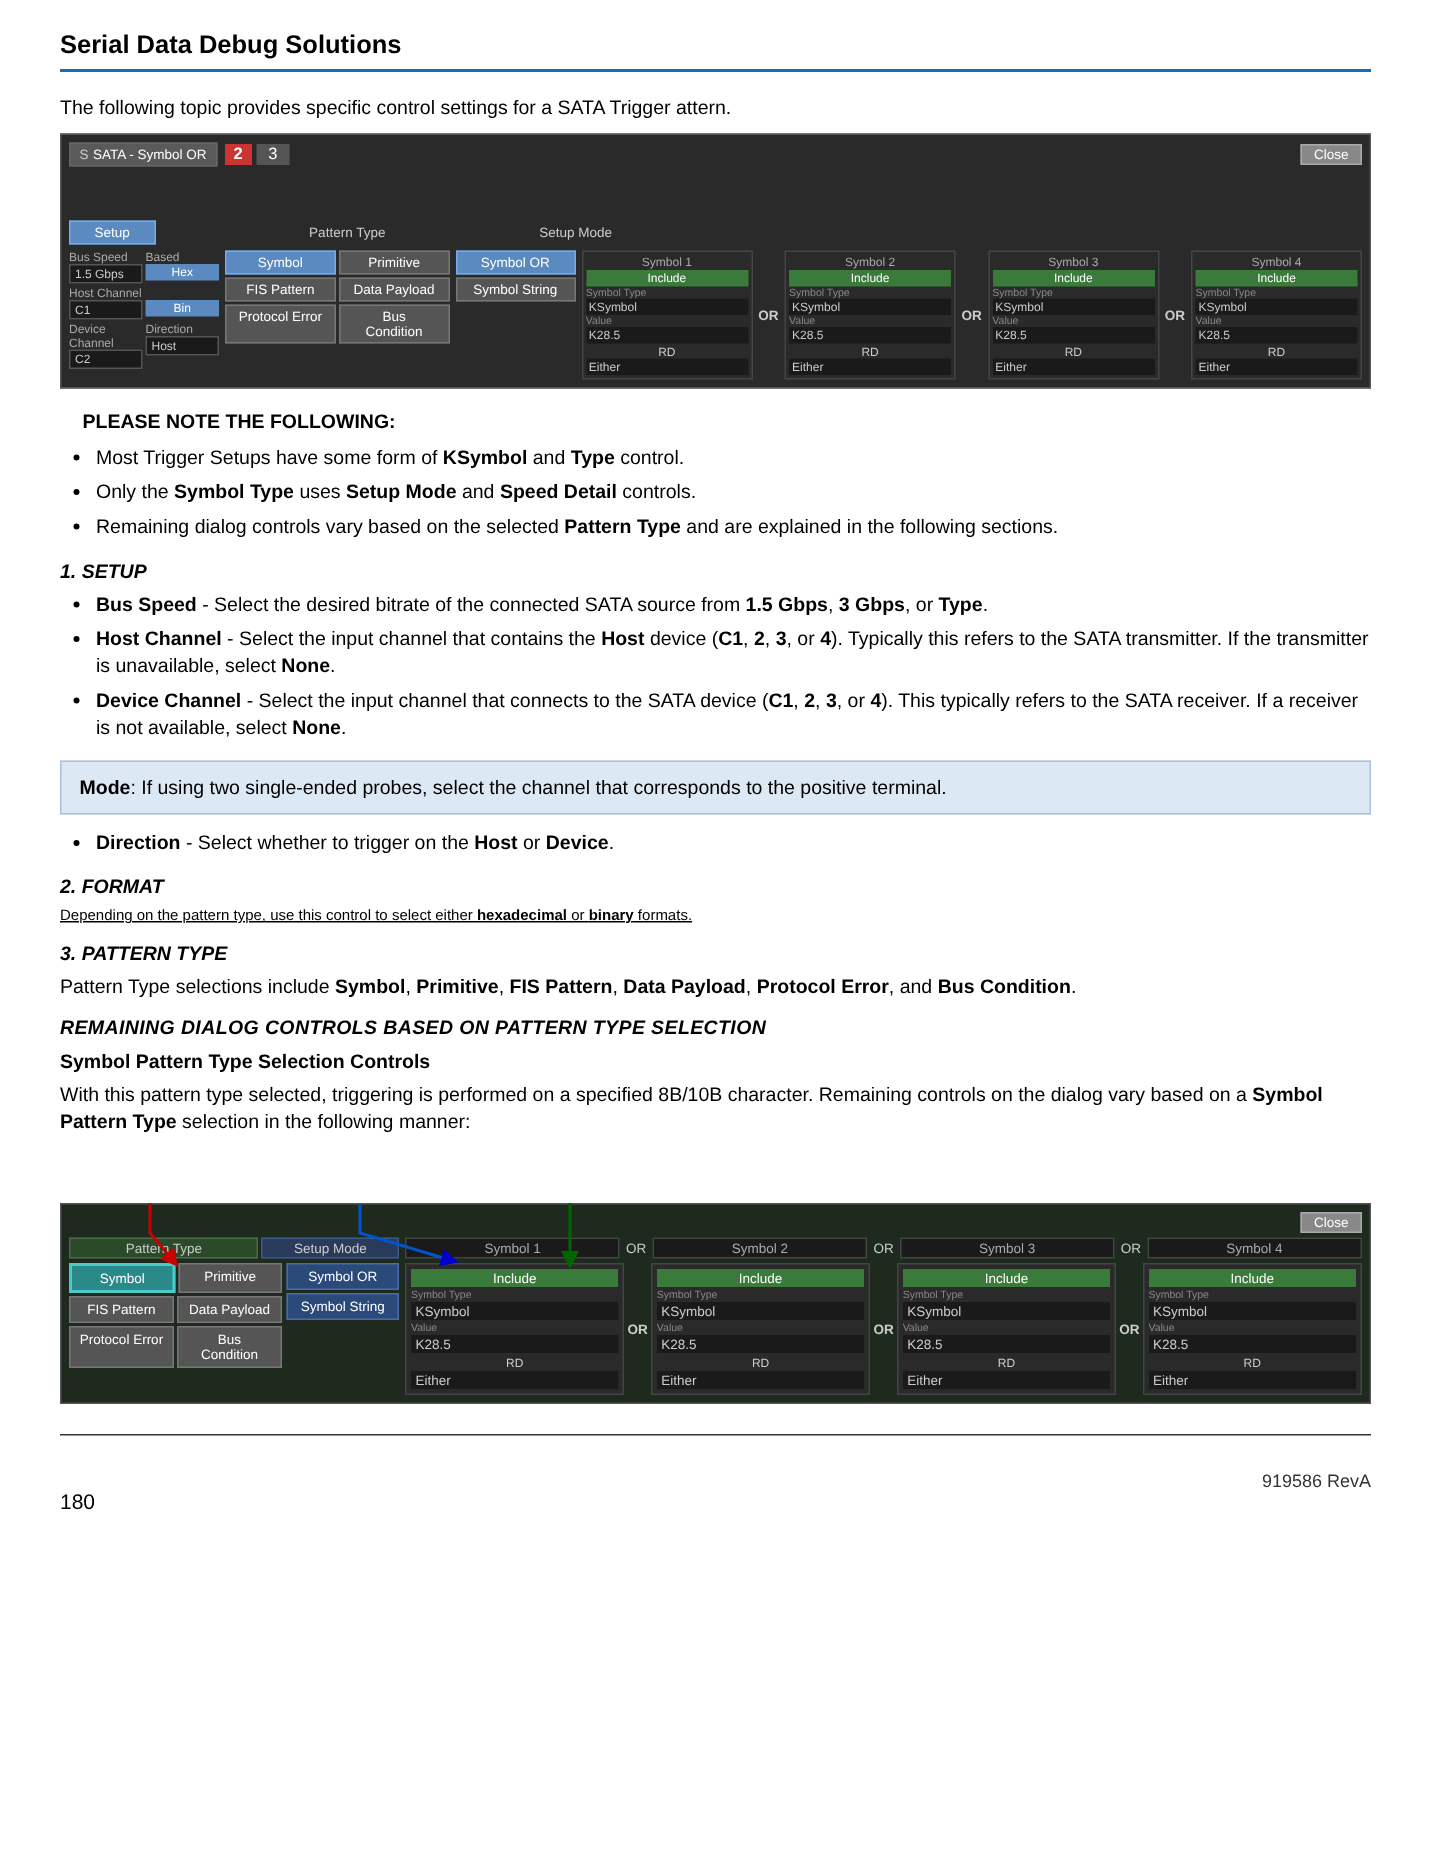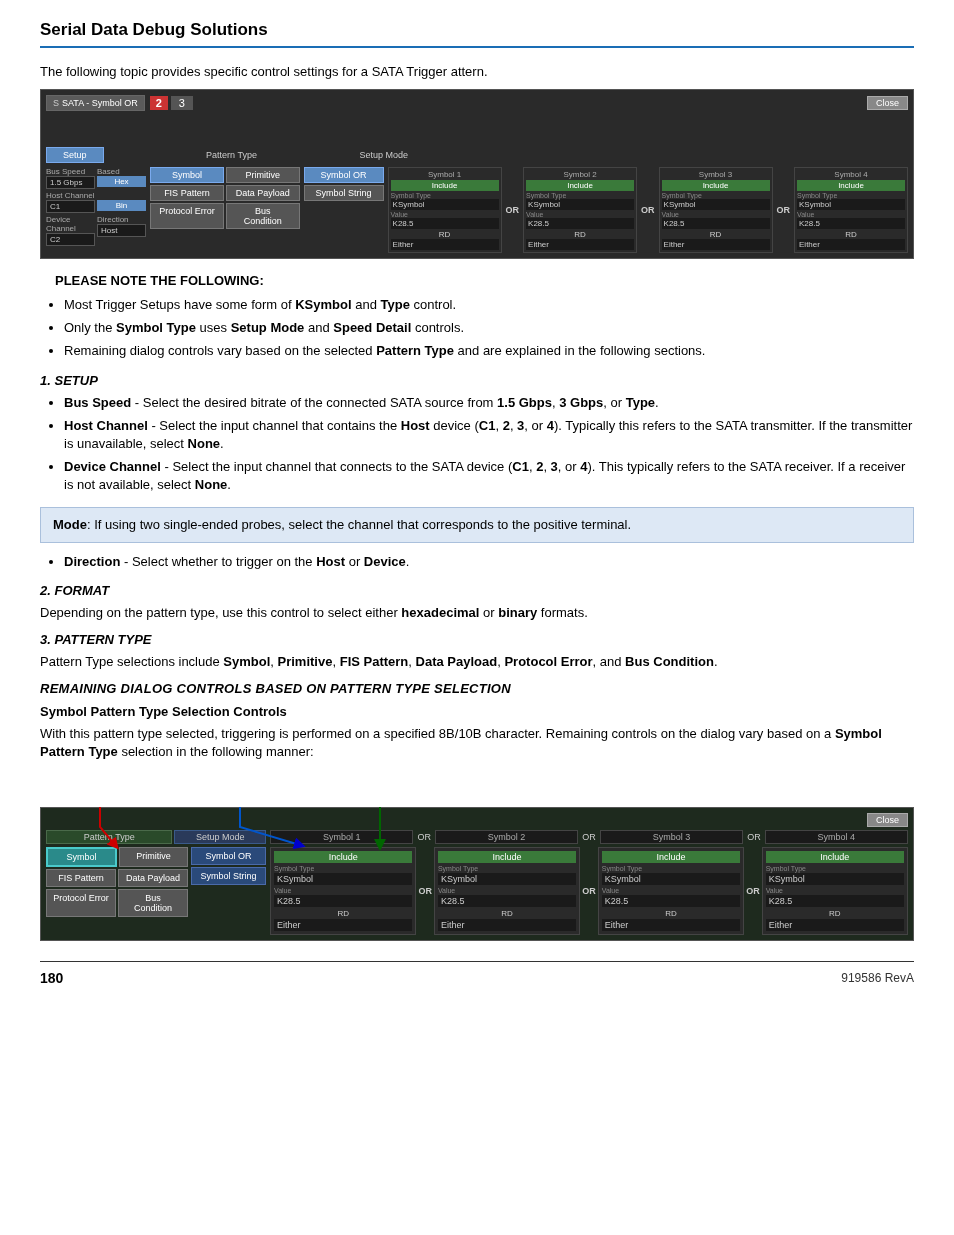--- a/index.html
+++ b/index.html
@@ -110,21 +110,22 @@
       display: flex;
       justify-content: space-between;
       align-items: center;
       border-top: 1px solid #333;
       margin-top: 20px;
       padding-top: 8px;
     }
 
     .page-number {
       font-size: 14px;
-      font-weight: bold;
+      font-weight: normal;
+      margin-top: 28px;
     }
 
     .doc-ref {
       font-size: 12px;
       color: #333;
     }
 
     .top-ui-wrapper {
       position: relative;
       margin-bottom: 14px;
@@ -295,21 +296,21 @@
 
 <div class="note-box">
   <strong>Mode</strong>: If using two single-ended probes, select the channel that corresponds to the positive terminal.
 </div>
 
 <ul class="bullet-list">
   <li><strong>Direction</strong> - Select whether to trigger on the <strong>Host</strong> or <strong>Device</strong>.</li>
 </ul>
 
 <p class="section-heading"><em>2. F<span style="text-transform:uppercase;">ormat</span></em></p>
-<p style="font-size:13px; margin-bottom:0; line-height:1.4;">Depending on the pattern type, use this control to select either <strong>hexadecimal</strong> or <strong>binary</strong> formats.</p>
+<p style="font-size:10px; margin-bottom:0; line-height:1.4;text-decoration:underline;">Depending on the pattern type, use this control to select either <strong>hexadecimal</strong> or <strong>binary</strong> formats.</p>
 
 <p class="section-heading"><em>3. P<span style="text-transform:uppercase;">attern</span> T<span style="text-transform:uppercase;">ype</span></em></p>
 <p style="font-size:13px; margin-bottom:10px; line-height:1.4;">Pattern Type selections include <strong>Symbol</strong>, <strong>Primitive</strong>, <strong>FIS Pattern</strong>, <strong>Data Payload</strong>, <strong>Protocol Error</strong>, and <strong>Bus Condition</strong>.</p>
 
 <p class="subsection-heading">Remaining Dialog Controls Based on Pattern Type Selection</p>
 <p class="sub-heading">Symbol Pattern Type Selection Controls</p>
 <p style="font-size:13px; margin-bottom:10px; line-height:1.4;">With this pattern type selected, triggering is performed on a specified 8B/10B character. Remaining controls on the dialog vary based on a <strong>Symbol Pattern Type</strong> selection in the following manner:</p>
 
 <div style="position:relative; margin-bottom:14px;">
 

